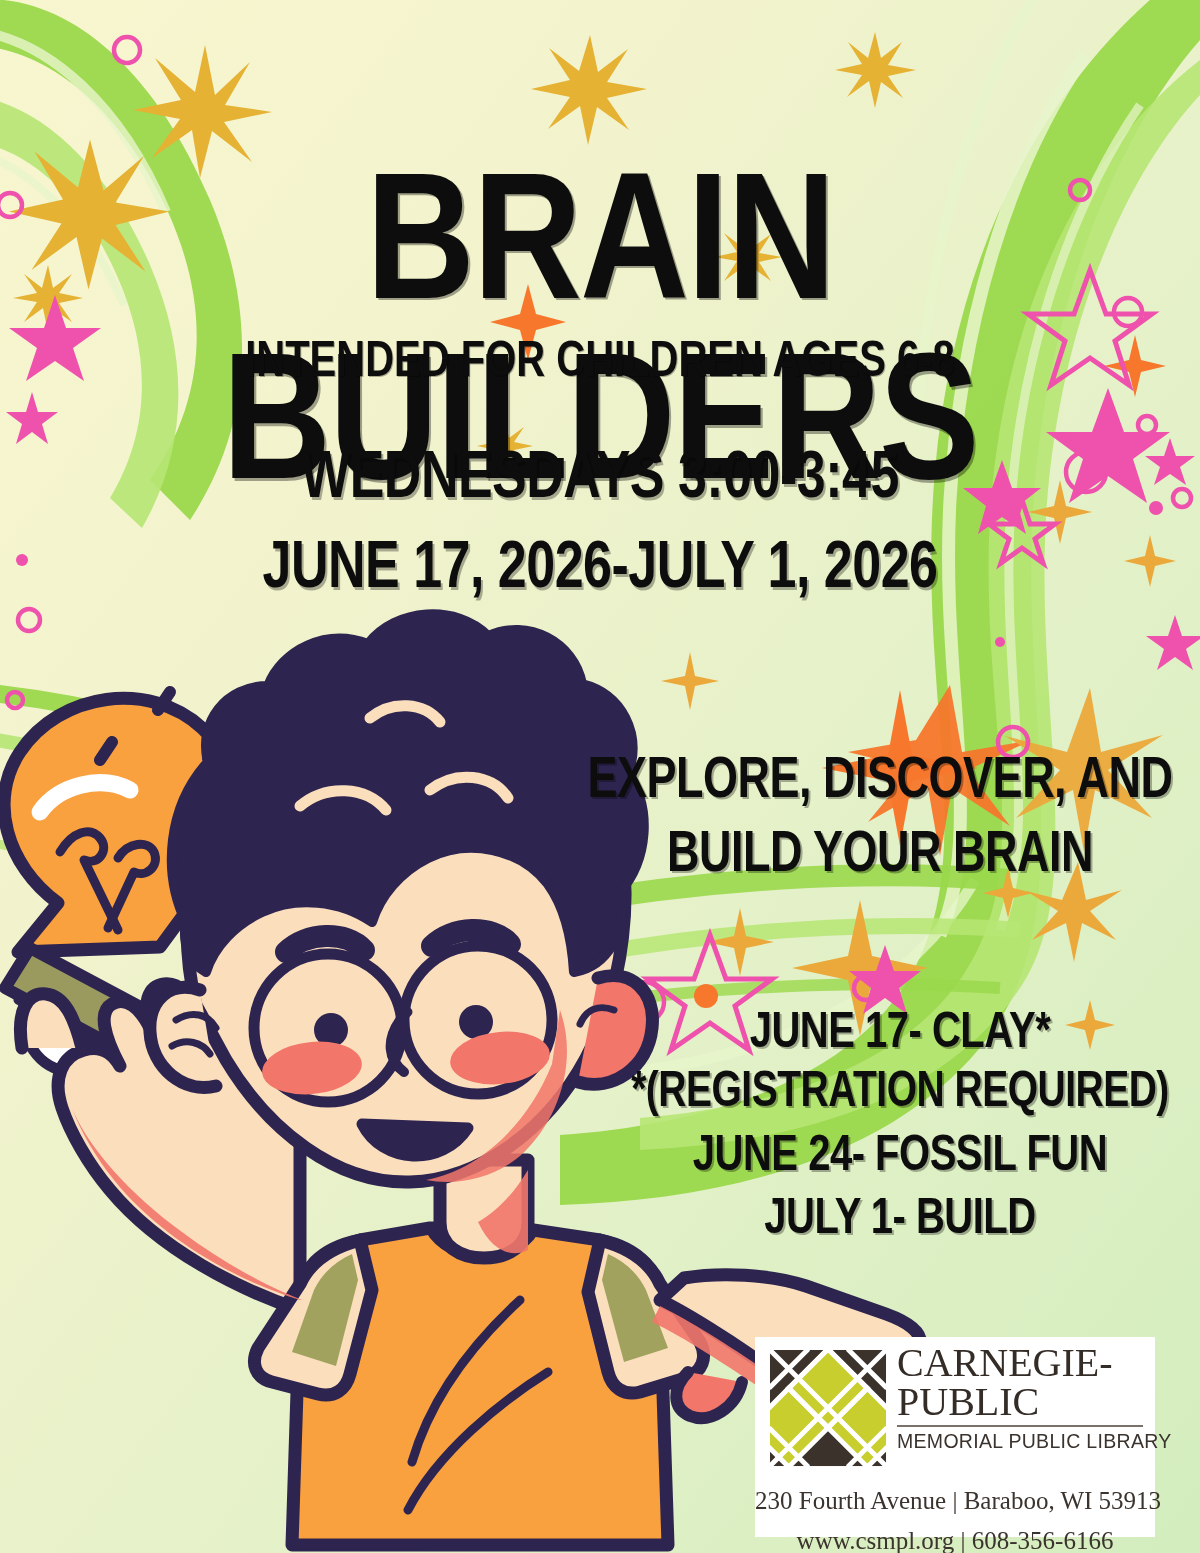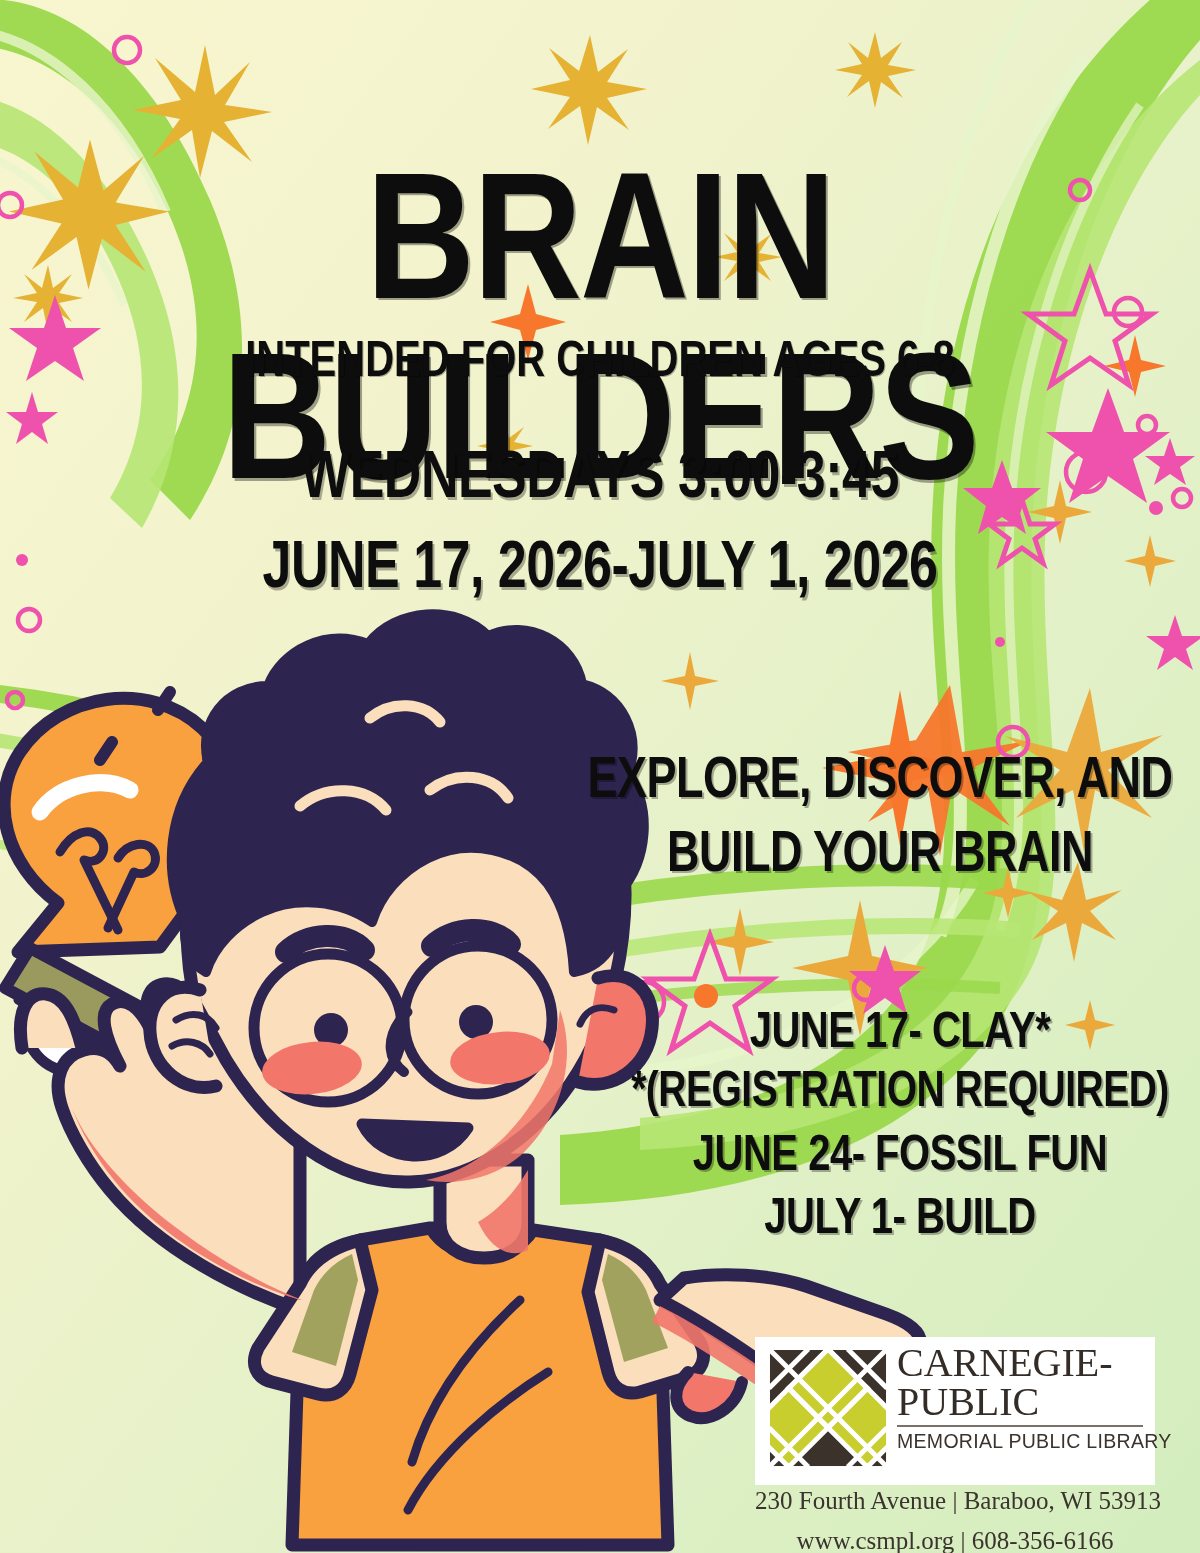--- a/index.html
+++ b/index.html
@@ -68,21 +68,21 @@
     transform:scaleY(1.26);transform-origin:50% 0%;
     text-shadow:2px 2px 0 rgba(0,0,0,.3);
   }
   #s0{top:1004px;}
   #s1{top:1064px;font-size:39px;}
   #s2{top:1127px;}
   #s3{top:1190px;}
 
   
   #logo-card{
-    position:absolute;left:755px;top:1337px;width:400px;height:148px;
+    position:absolute;left:755px;top:1337px;width:400px;height:200px;
     background:#ffffff;
   }
   #logo-inner{position:absolute;left:14px;top:10px;width:374px;height:136px;}
   #logo-mark{position:absolute;left:0;top:0;width:118px;height:124px;}
   #logo-words{position:absolute;left:128px;top:-4px;width:246px;}
   .logo-name{
     font-family:"Liberation Serif", serif;
     font-weight:normal;color:#342c27;
     font-size:40px;line-height:0.98;letter-spacing:0px;
     text-align:left;

